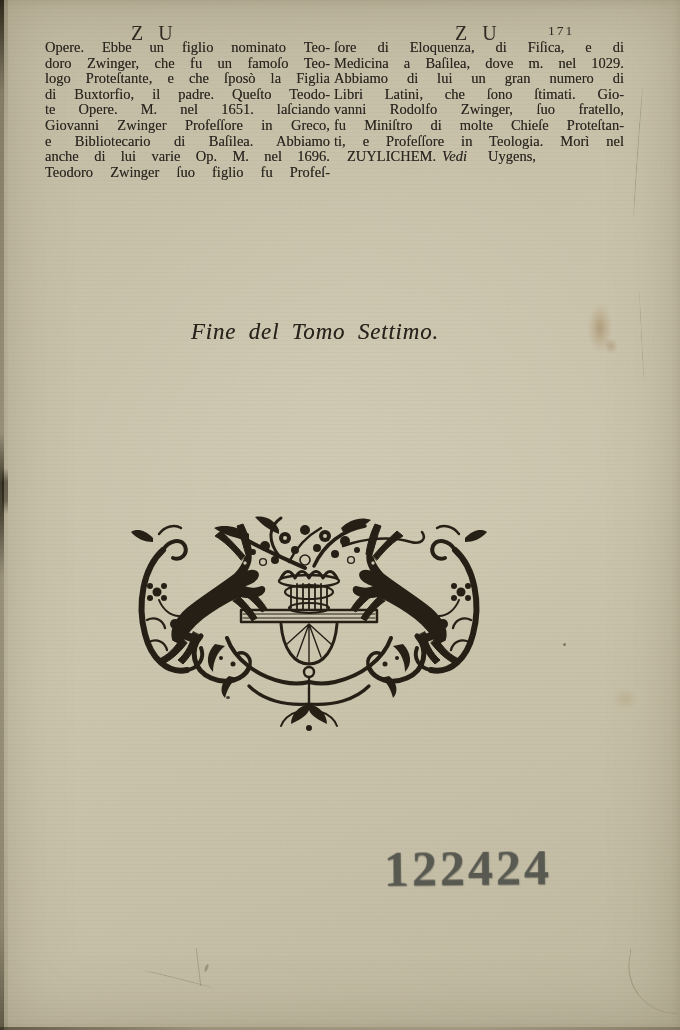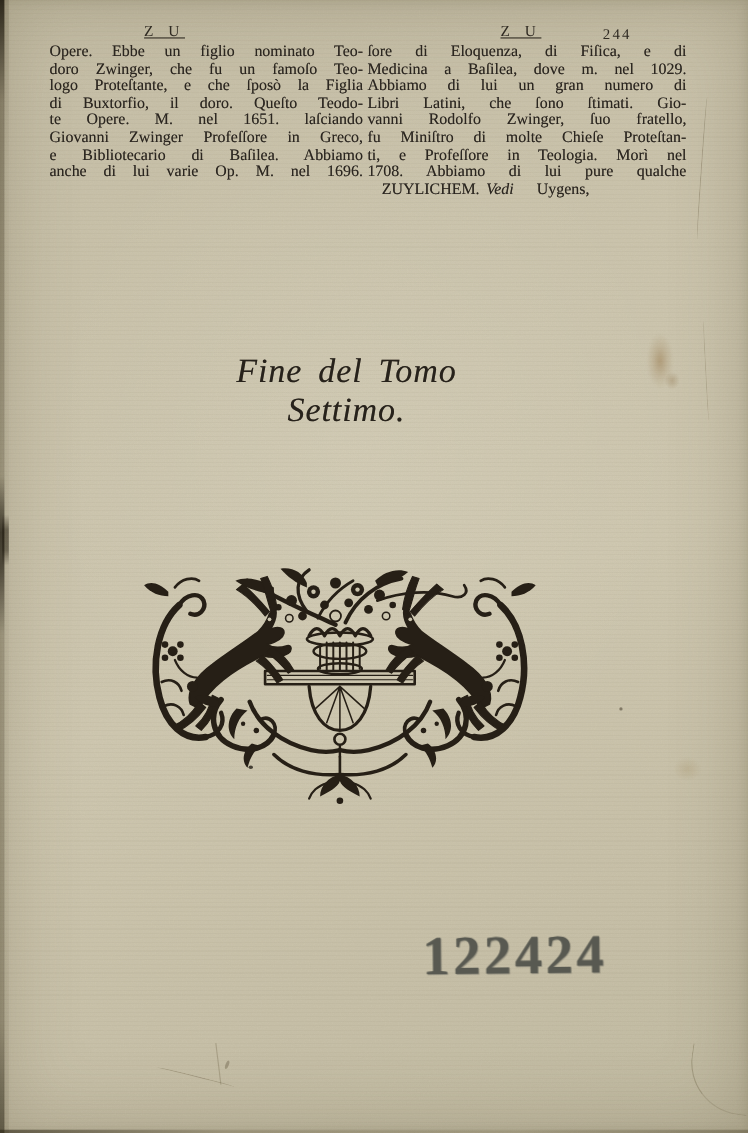--- a/index.html
+++ b/index.html
@@ -23,21 +23,21 @@
       rgba(25,20,10,0.85) 0%, rgba(55,45,25,0.35) 9%,
       rgba(55,45,25,0.22) 42%, rgba(25,20,10,0.75) 47%,
       rgba(25,20,10,0.65) 50%, rgba(55,45,25,0.22) 56%,
       rgba(55,45,25,0.28) 90%, rgba(35,30,15,0.55) 100%);}
   .edge-left2{position:absolute;left:3px;top:0;width:5px;height:100%;pointer-events:none;opacity:.35;
     background:linear-gradient(180deg, rgba(60,50,28,0.5), rgba(60,50,28,0.08) 15%, rgba(60,50,28,0.10) 80%, rgba(60,50,28,0.3));}
   .edge-bottom{position:absolute;left:0;bottom:0;width:100%;height:3px;pointer-events:none;
     background:linear-gradient(90deg, rgba(40,34,18,0.55), rgba(70,60,35,0.18) 30%, rgba(70,60,35,0.10) 70%, rgba(55,48,25,0.30));}
 
   
-  .rh{position:absolute;top:22px;font-size:14px;letter-spacing:5px;color:#2e2922;text-decoration:underline;}
+  .rh{position:absolute;top:22px;font-size:20px;letter-spacing:5px;color:#2e2922;}
   .rh-left{left:131px;}
   .rh-right{left:455px;}
   .pagenum{position:absolute;top:23px;left:548px;font-size:13.5px;letter-spacing:2px;color:#2e2922;}
 
   
   .col{position:absolute;top:40px;}
   .col-left{left:45px;width:285px;}
   .col-right{left:334px;width:290px;}
   .line{
     font-size:14.5px;line-height:15.6px;height:15.6px;
@@ -46,21 +46,21 @@
     white-space:nowrap;overflow:visible;
   }
   .col .line{white-space:normal;}
   .line.noj{text-align:left;text-align-last:left;}
   .colophon{padding-left:13px;}
   .colophon .ital{font-style:italic;margin-left:6px;font-family:Liberation Serif, serif;}
   .colophon .tgt{margin-left:21px;}
 
   .finis{
     position:absolute;left:170px;top:319px;width:290px;
-    text-align:center;font-style:italic;font-size:31px;
+    text-align:center;font-style:italic;font-size:23px;
     letter-spacing:0.8px;word-spacing:6px;color:#27221b;
     text-shadow:0 0 .6px rgba(39,34,27,0.5);
   }
 
   .ornament{position:absolute;left:128px;top:516px;width:362px;height:218px;}
 
   .stamp{
     position:absolute;left:384px;top:843px;
     font-size:50px;font-weight:700;letter-spacing:3px;line-height:1;
     color:#4a4c46;opacity:.88;transform:rotate(-0.6deg);
@@ -103,42 +103,42 @@
     <filter id="grainF">
       <feTurbulence type="fractalNoise" baseFrequency="0.85" numOctaves="2" seed="7"></feTurbulence>
       <feColorMatrix type="matrix" values="0 0 0 0 0.42  0 0 0 0 0.38  0 0 0 0 0.27  0 0 0 0.16 0"></feColorMatrix>
     </filter>
     <rect width="680" height="1030" filter="url(#grainF)"></rect>
   </svg>
   <div class="laid"></div>
 
   <div class="rh rh-left">Z U</div>
   <div class="rh rh-right">Z U</div>
-  <div class="pagenum">244</div>
+  <div class="pagenum">171</div>
 
   <div class="col col-left">
     <div class="line">Opere. Ebbe un figlio nominato Teo-</div>
     <div class="line">doro Zwinger, che fu un famoſo Teo-</div>
     <div class="line">logo Proteſtante, e che ſposò la Figlia</div>
-    <div class="line">di Buxtorfio, il doro. Queſto Teodo-</div>
+    <div class="line">di Buxtorfio, il padre. Queſto Teodo-</div>
     <div class="line">te Opere. M. nel 1651. laſciando</div>
     <div class="line">Giovanni Zwinger Profeſſore in Greco,</div>
     <div class="line">e Bibliotecario di Baſilea. Abbiamo</div>
     <div class="line">anche di lui varie Op. M. nel 1696.</div>
+    <div class="line">Teodoro Zwinger ſuo figlio fu Profeſ-</div>
   </div>
 
   <div class="col col-right">
     <div class="line">ſore di Eloquenza, di Fiſica, e di</div>
     <div class="line">Medicina a Baſilea, dove m. nel 1029.</div>
     <div class="line">Abbiamo di lui un gran numero di</div>
     <div class="line">Libri Latini, che ſono ſtimati. Gio-</div>
     <div class="line">vanni Rodolfo Zwinger, ſuo fratello,</div>
     <div class="line">fu Miniſtro di molte Chieſe Proteſtan-</div>
     <div class="line">ti, e Profeſſore in Teologia. Morì nel</div>
-    <div class="line">1708. Abbiamo di lui pure qualche</div>
     <div class="line noj colophon">
       <span>ZUYLICHEM.</span><span class="ital">Vedi</span><span class="tgt">Uygens,</span>
     </div>
   </div>
 
   <div class="finis">Fine del Tomo Settimo.</div>
 
   <svg class="ornament" viewBox="0 0 360 218">
     <g stroke="#261f16" fill="none" stroke-linecap="round" stroke-linejoin="round">
 

